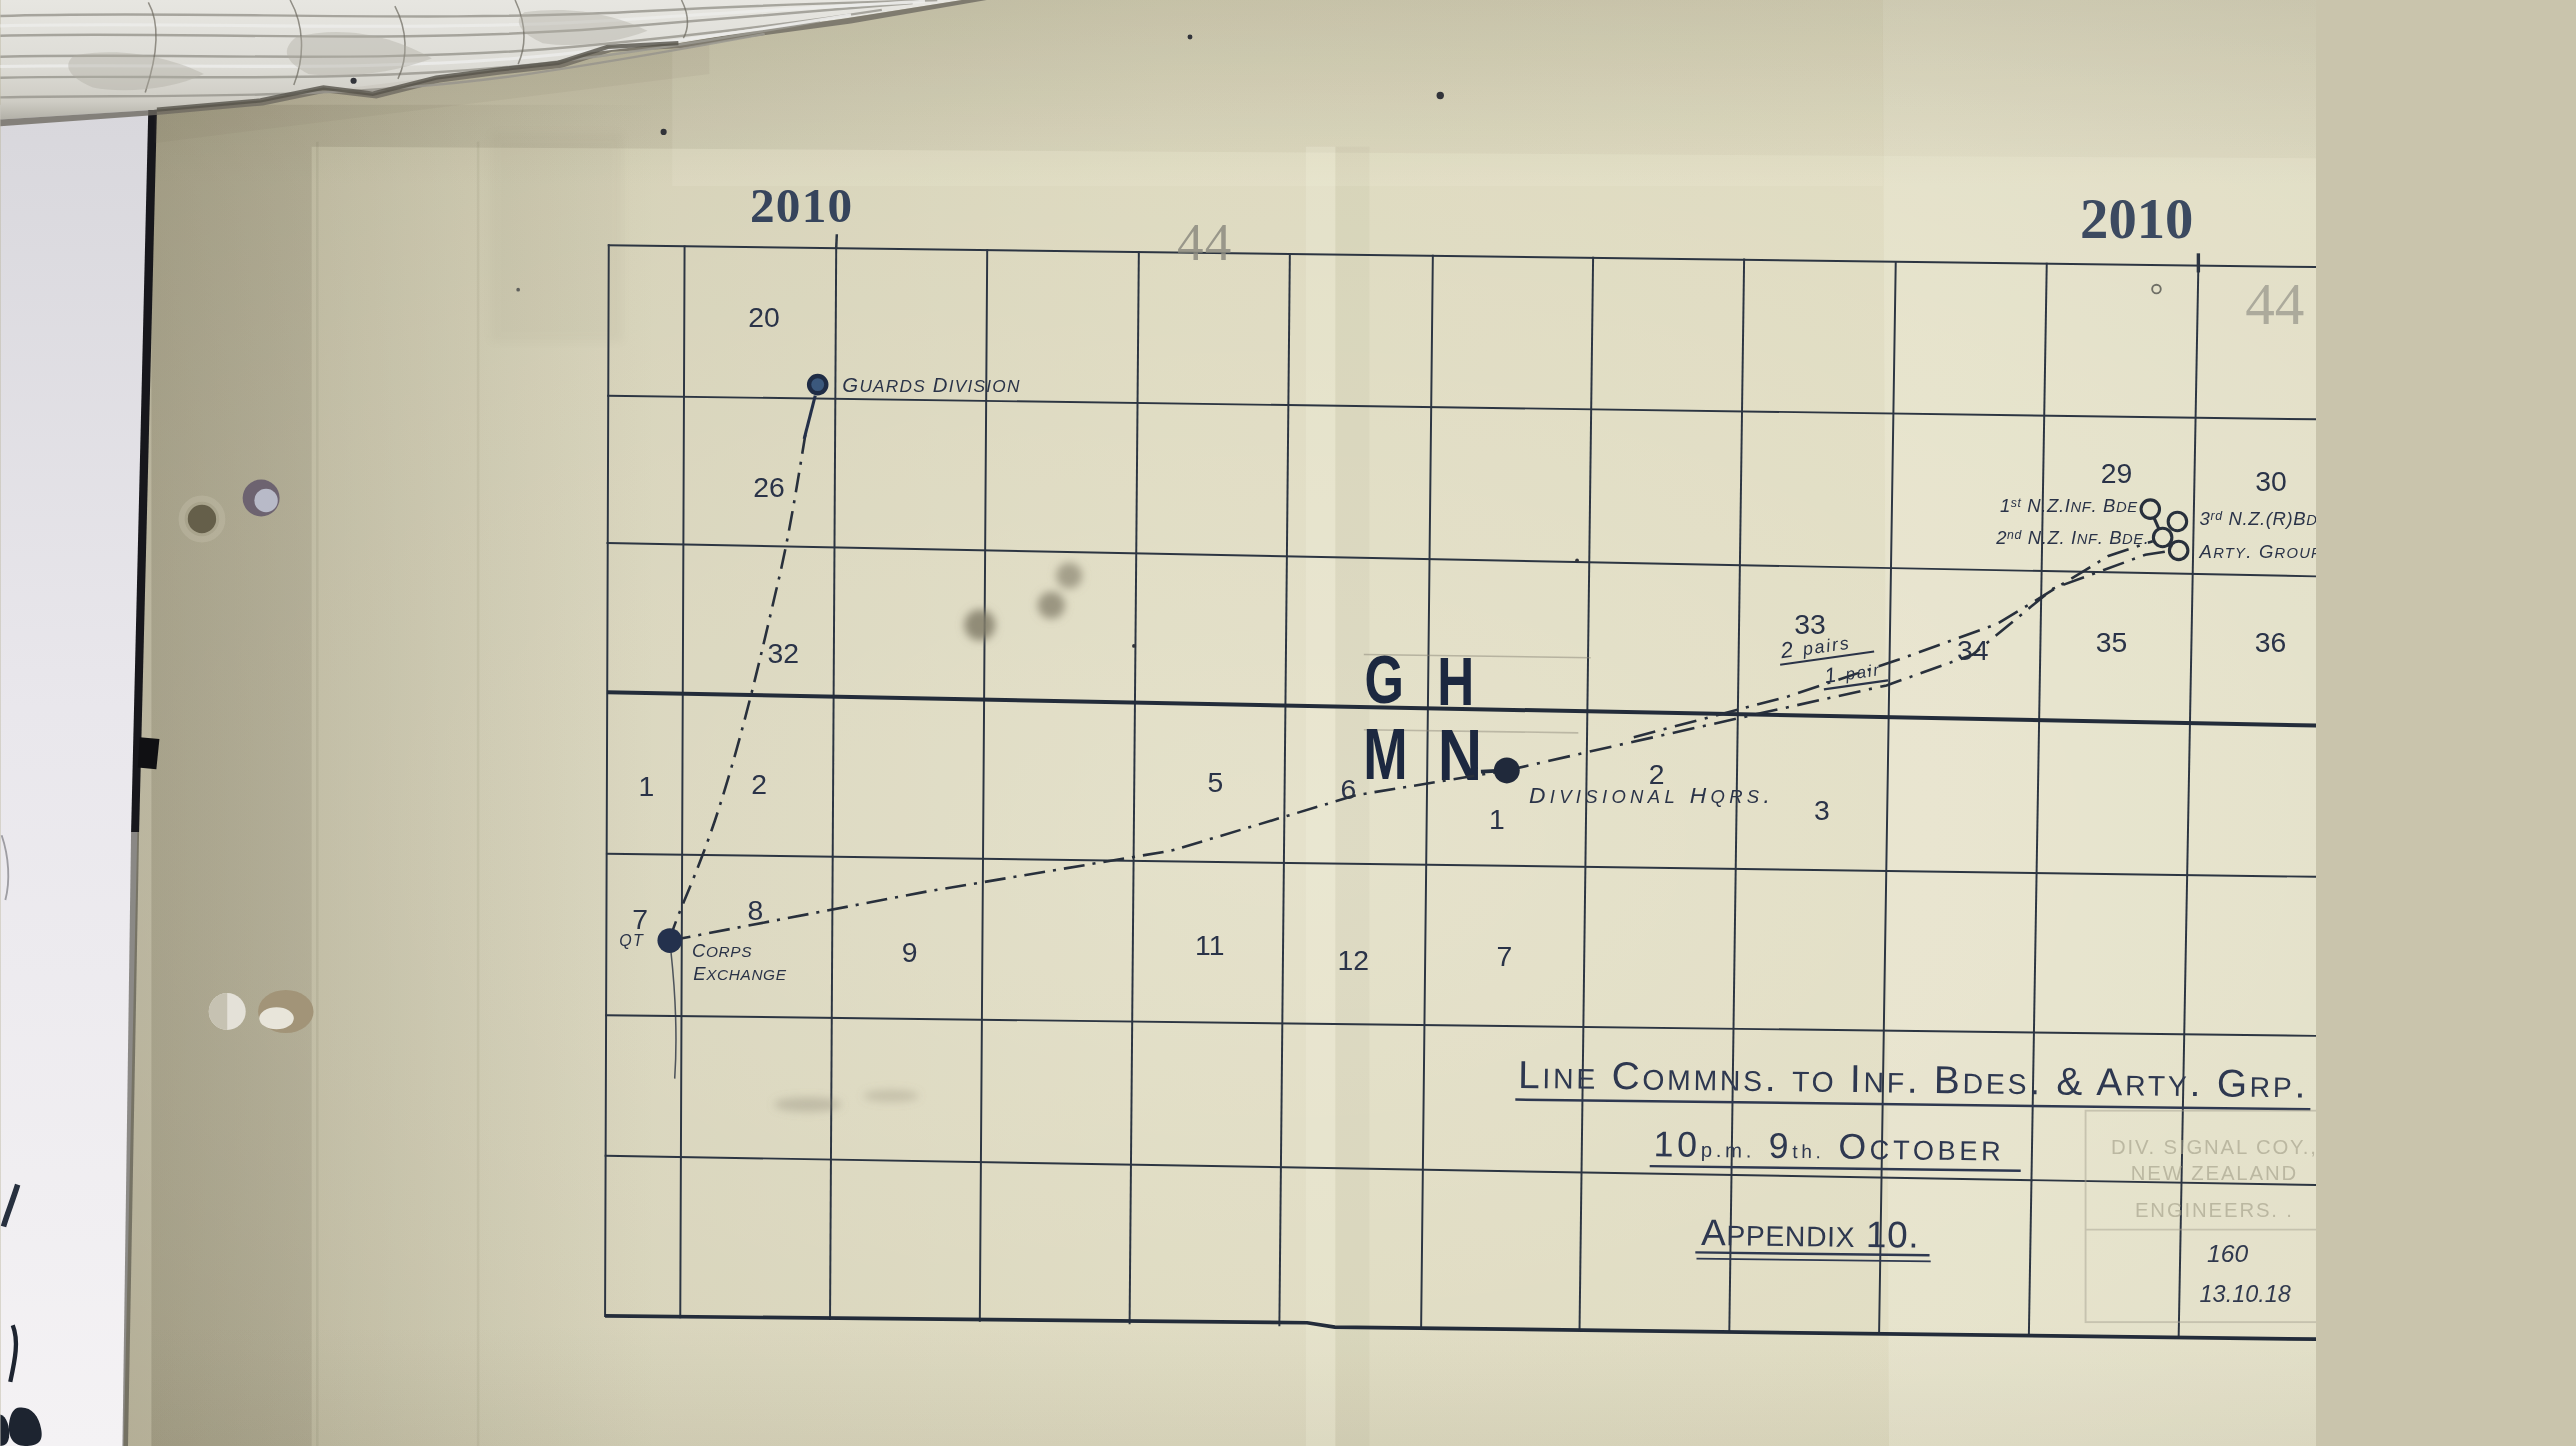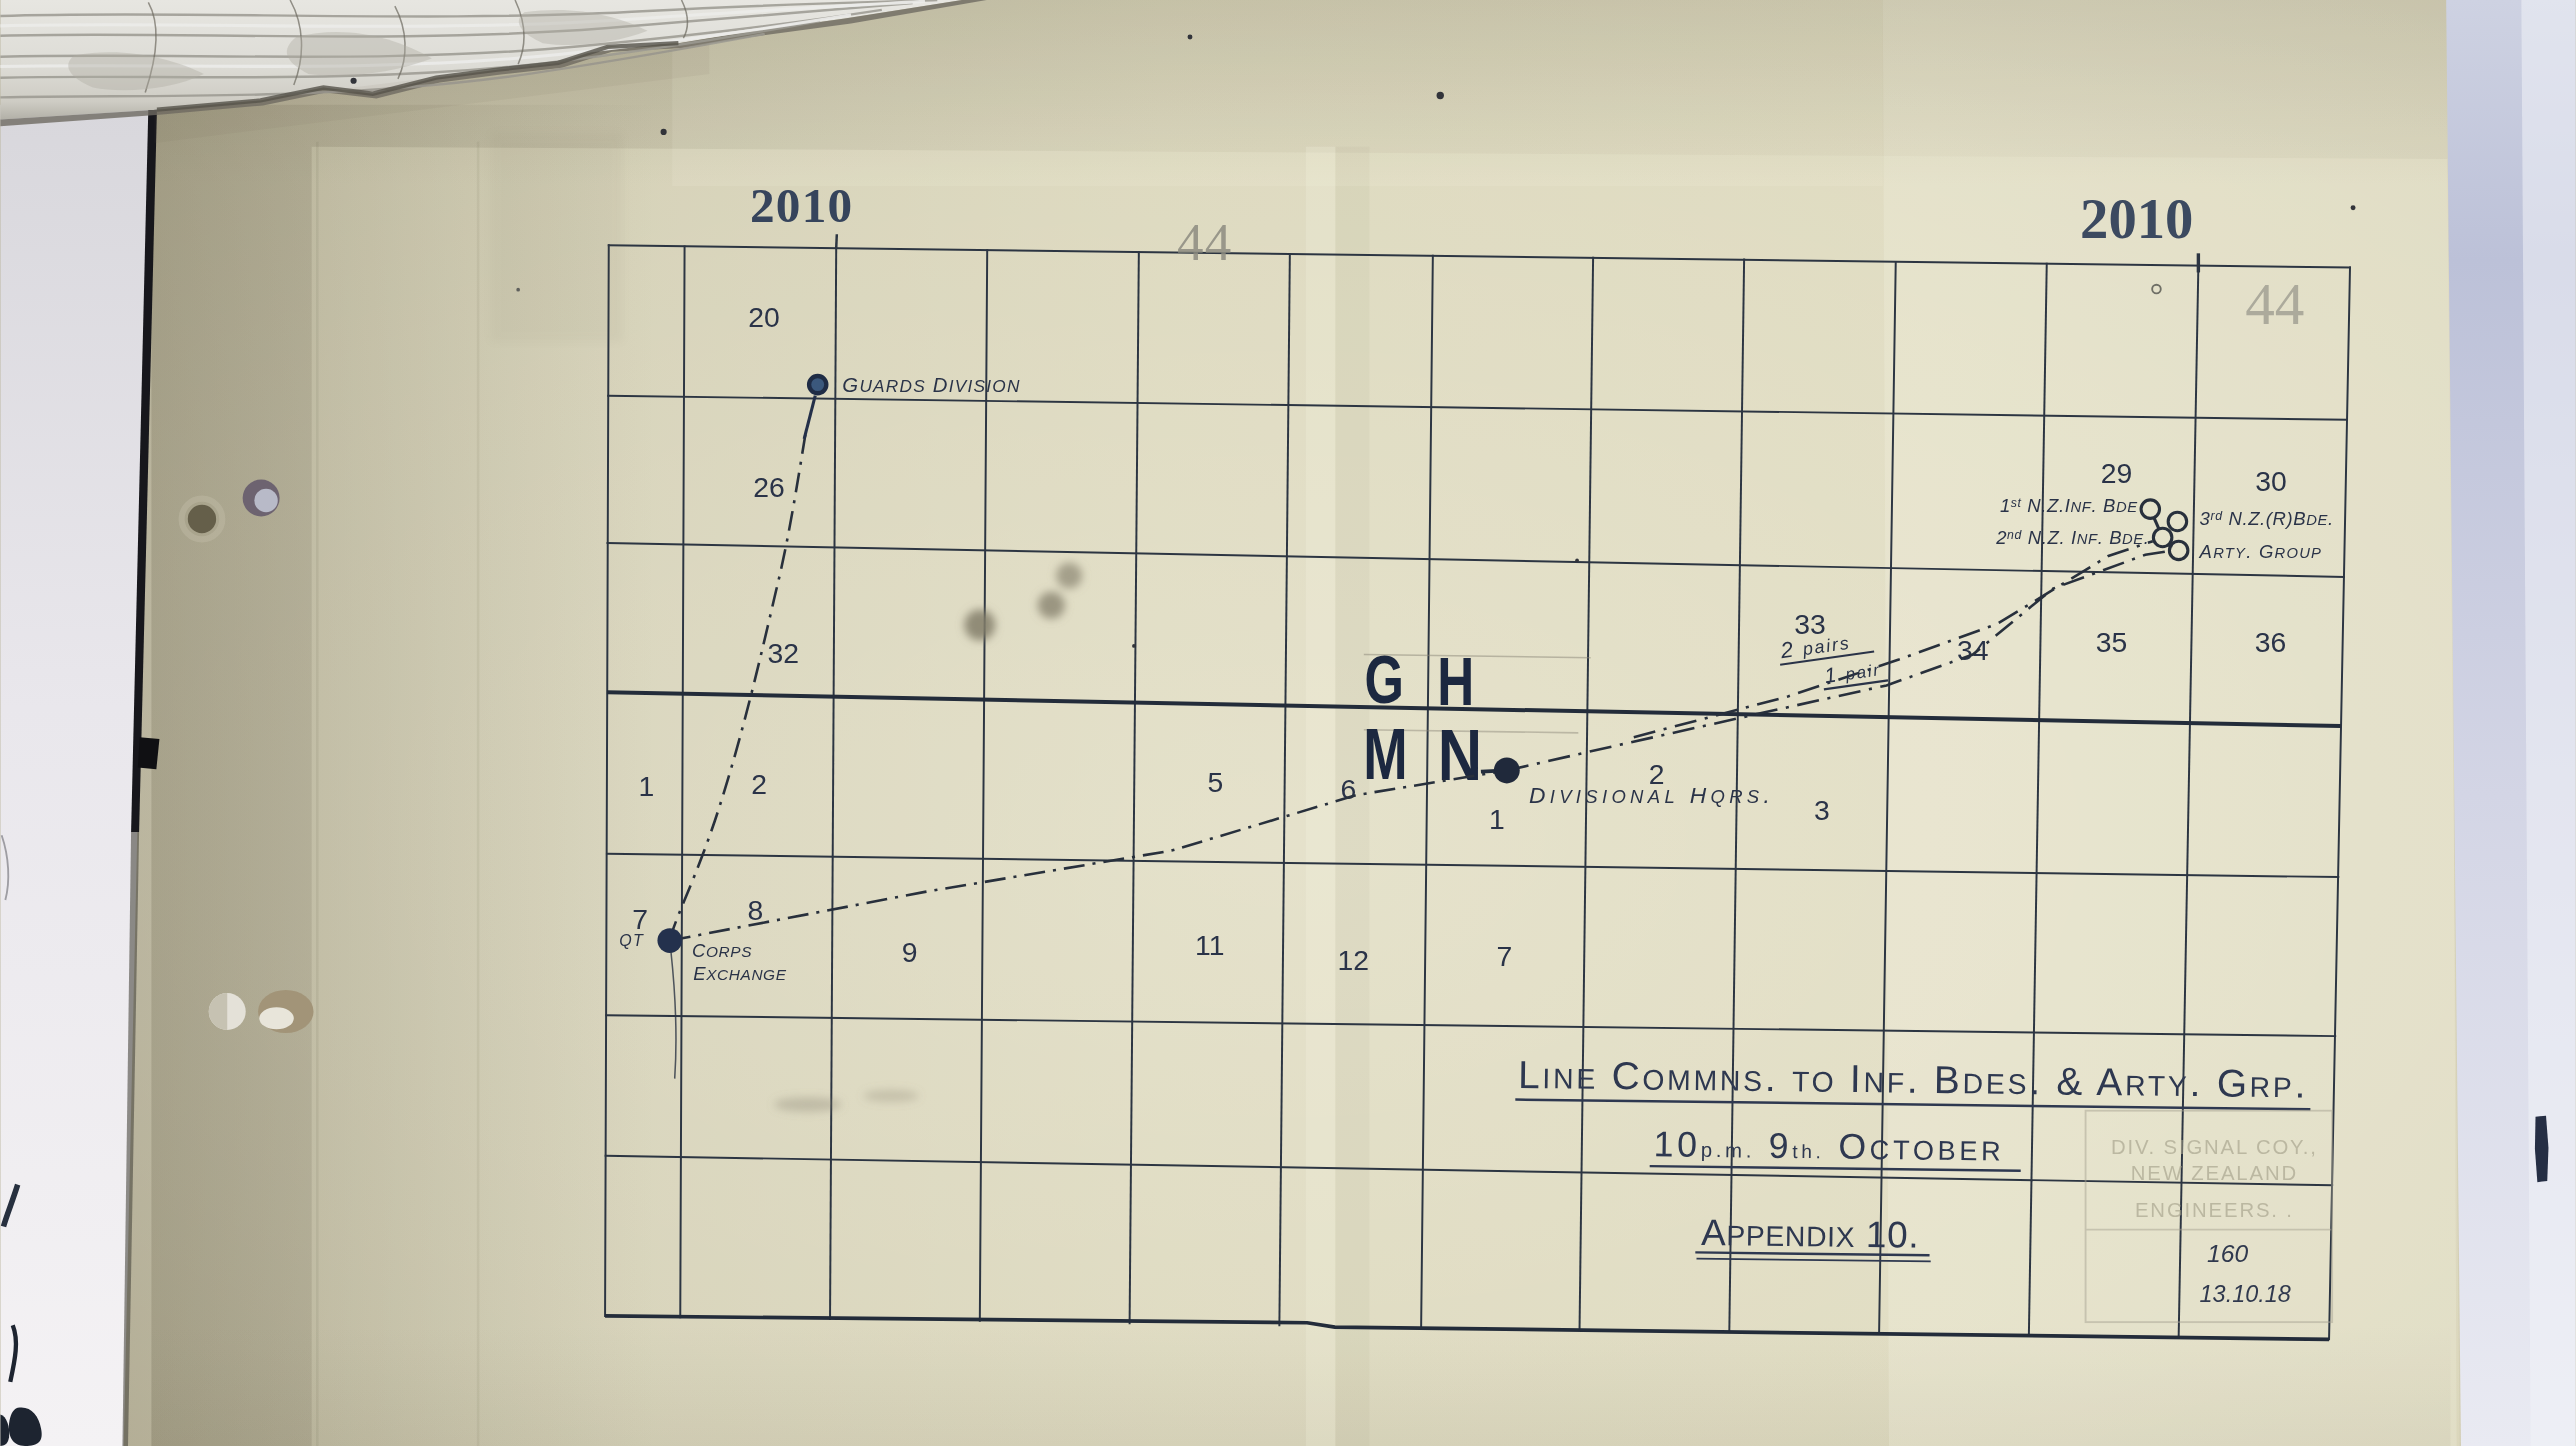--- a/index.html
+++ b/index.html
@@ -1,16 +1,16 @@
 <!DOCTYPE html>
 <html style="font-size:10px"><head>
 <meta charset="utf-8">
 <style>
   html,body{margin:0;padding:0;background:#c9c4ac;}
-  #page{position:relative;width:2576px;height:1446px;overflow:hidden;font-family:"Liberation Sans",sans-serif;}
+  #page{position:relative;width:2316px;height:1446px;overflow:hidden;font-family:"Liberation Sans",sans-serif;}
   svg{display:block;}
 </style>
 </head>
 <body>
 <div id="page">
 <svg width="2576" height="1446" viewBox="0 0 4178 2346">
 <defs>
   <linearGradient id="leftstrip" x1="0" y1="0" x2="0" y2="1">
     <stop offset="0" stop-color="#d8d7dc"></stop>
     <stop offset="0.45" stop-color="#e9e7ec"></stop>

